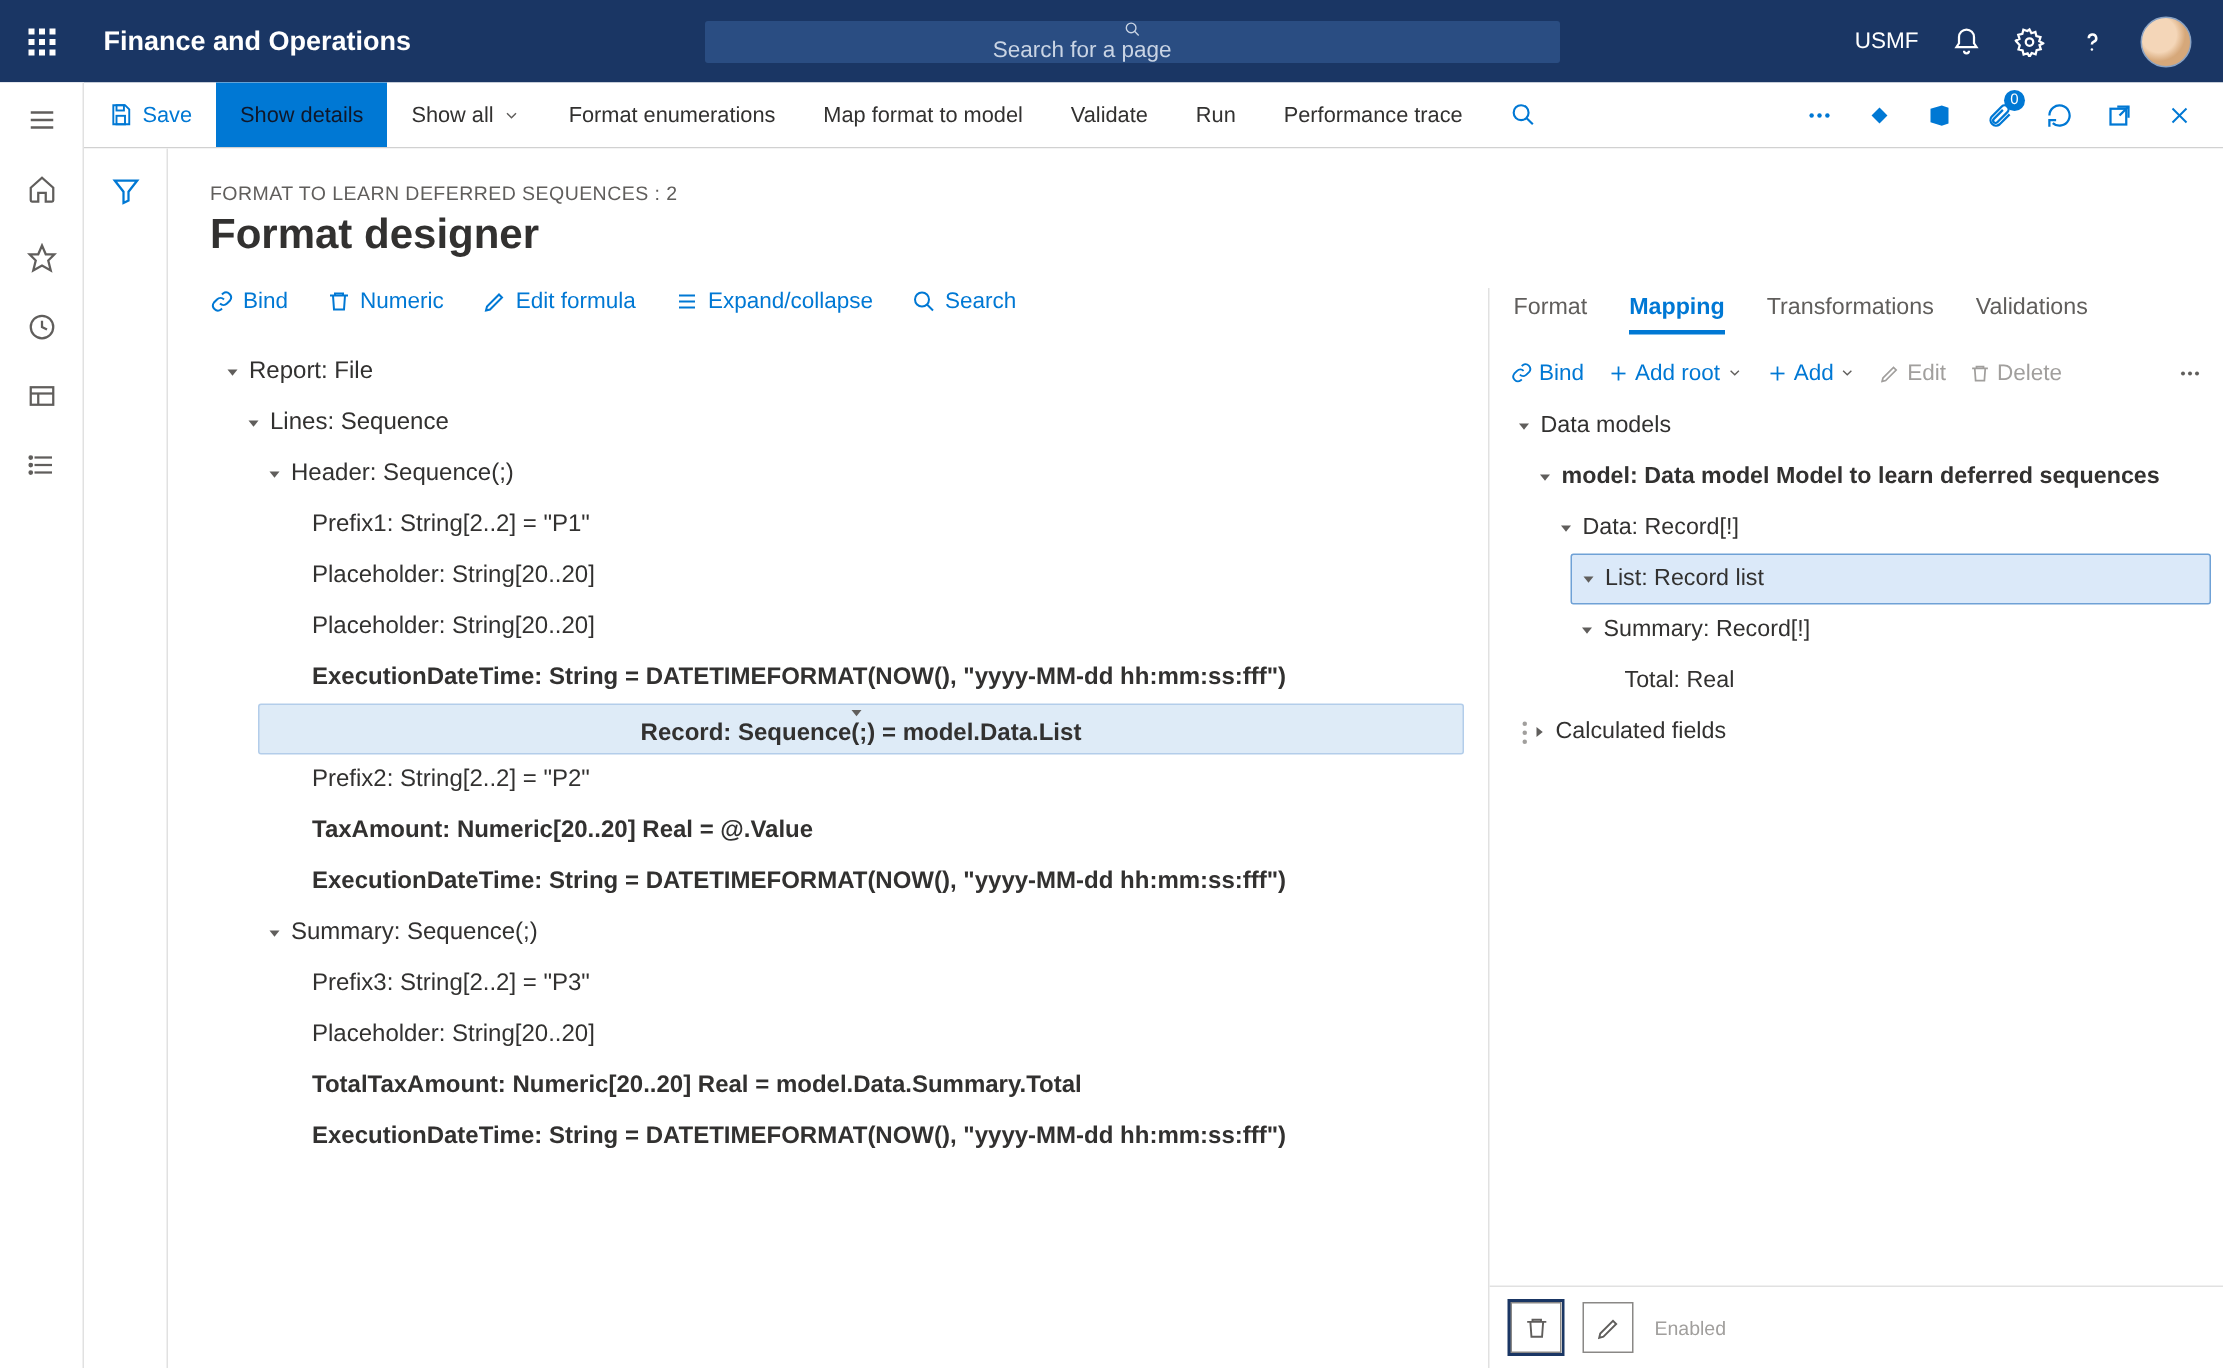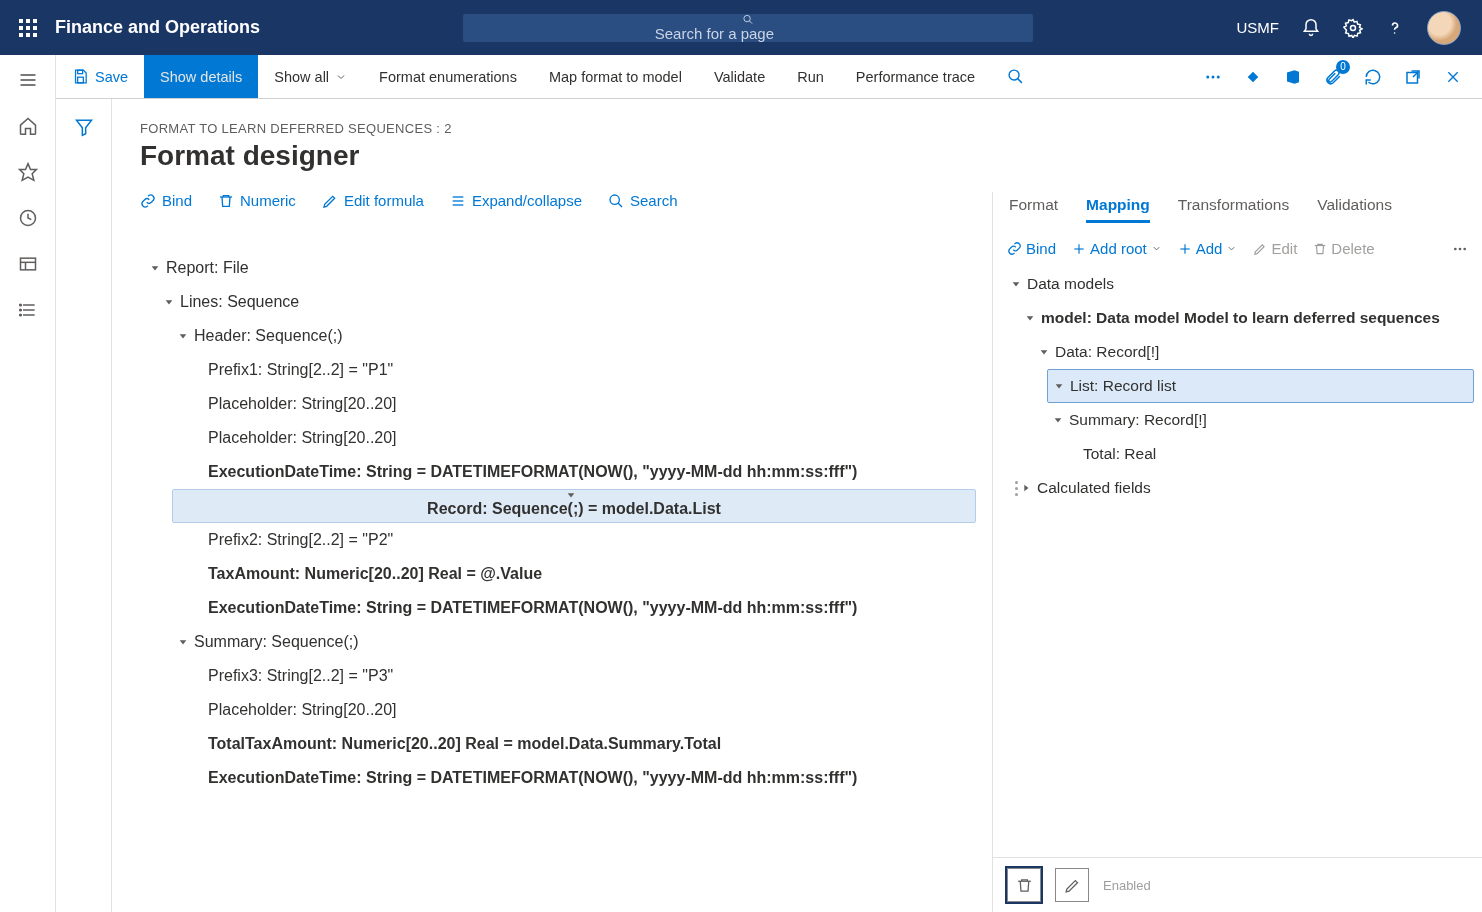--- a/index.html
+++ b/index.html
@@ -5,36 +5,36 @@
 * { box-sizing: border-box; margin: 0; padding: 0; }
 body { font-family: "Segoe UI", Arial, sans-serif; font-size: 14px; color: #323130; background: #fff; overflow: hidden; }
 
 
 .header {
   height: 55px; background: #1a3664; display: flex; align-items: center; color: #fff;
 }
 .waffle { width: 55px; display: flex; align-items: center; justify-content: center; cursor: pointer; }
 .waffle-icon { width: 18px; height: 18px; display: grid; grid-template-columns: repeat(3,4px); grid-template-rows: repeat(3,4px); gap: 3px; }
 .waffle-icon span { background: #fff; }
-.app-title { font-size: 18px; font-weight: 600; }
+.app-title { font-size: 18px; font-weight: 600; margin-left: 14px; }
 .search-wrap { flex: 1; display: flex; justify-content: center; }
 .search-box { width: 570px; height: 28px; background: #2a4d82; border-radius: 2px; display: flex; align-items: center; padding: 0 6px; color: #c9d4e4; flex-direction: column; }
 .search-box input { flex: 1; background: transparent; border: none; outline: none; color: #fff; font-size: 15px; margin-left: 12px; }
 .search-box input::placeholder { color: #c9d4e4; }
 .header-right { display: flex; align-items: center; gap: 22px; padding-right: 21px; }
 .header-right .co { font-size: 15px; }
 .hicon { width: 20px; height: 20px; color: #fff; cursor: pointer; display: flex; align-items: center; justify-content: center; }
 .avatar { width: 34px; height: 34px; border-radius: 50%; background: radial-gradient(circle at 35% 35%, #f4d6b8 40%, #d6a87a 60%); border: 1px solid #8aa3c4; }
 
 
 .actionbar {
   height: 44px; border-bottom: 1px solid #d1d1d1; display: flex; align-items: stretch; padding-left: 56px; background: #fff;
 }
 .ab-item { display: flex; align-items: center; padding: 0 16px; color: #323130; font-size: 14.5px; cursor: pointer; gap: 6px; white-space: nowrap; }
-.ab-item.primary { background: #0078d4; color: #e5e5e5; }
+.ab-item.primary { background: #0078d4; color: #0f172a; }
 .ab-save { color: #0078d4; }
 .ab-spacer { flex: 1; }
 .ab-icons { display: flex; align-items: center; gap: 18px; padding-right: 18px; }
 .ab-iconbtn { color: #0078d4; cursor: pointer; display:flex; align-items:center; justify-content:center; width:22px; height:22px; position:relative; }
 .badge { position:absolute; top:-6px; right:-6px; background:#0078d4; color:#fff; font-size:10px; border-radius:8px; padding:0 4px; min-width:14px; text-align:center; line-height:14px; }
 
 
 .leftrail {
   position: absolute; top: 55px; left: 0; bottom: 0; width: 56px; background: #fff; border-right: 1px solid #e1e1e1;
   display: flex; flex-direction: column; align-items: center; gap: 24px; padding-top: 14px;
@@ -314,21 +314,21 @@
           <div class="tlink">
             <svg width="16" height="16" viewBox="0 0 24 24" fill="none" stroke="#0078d4" stroke-width="2">
                 <circle cx="10" cy="10" r="7"></circle>
                 <line x1="21" y1="21" x2="15" y2="15"></line>
               </svg>
             <span>Search</span>
           </div>
         </div>
 
         <div class="tree lefttree" id="left-tree">
-            <div class="trow" style="margin-left: 4px; margin-top: 20px;">
+            <div class="trow" style="margin-left: 4px;">
               <span class="caret">
                 <svg width="10" height="10" viewBox="0 0 24 24" fill="#605e5c">
                   <polygon points="4 8 20 8 12 18"></polygon>
                 </svg>
               </span>
               <span class="label">Report: File</span>
             </div>
             <div class="trow" style="margin-left: 18px;">
               <span class="caret">
                 <svg width="10" height="10" viewBox="0 0 24 24" fill="#605e5c">

